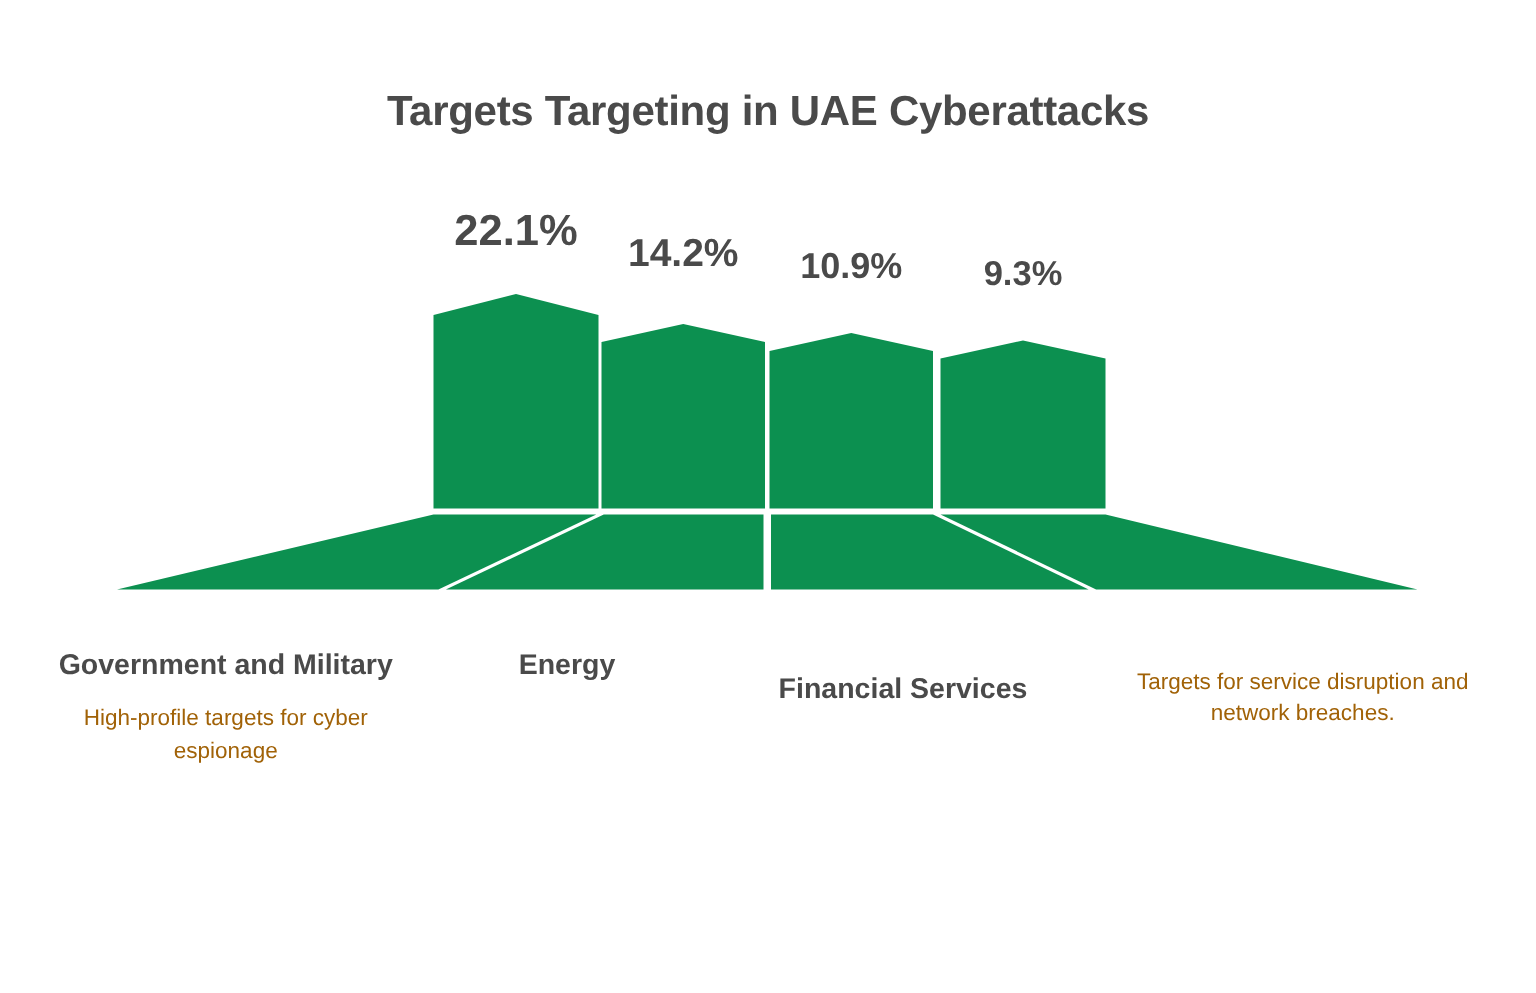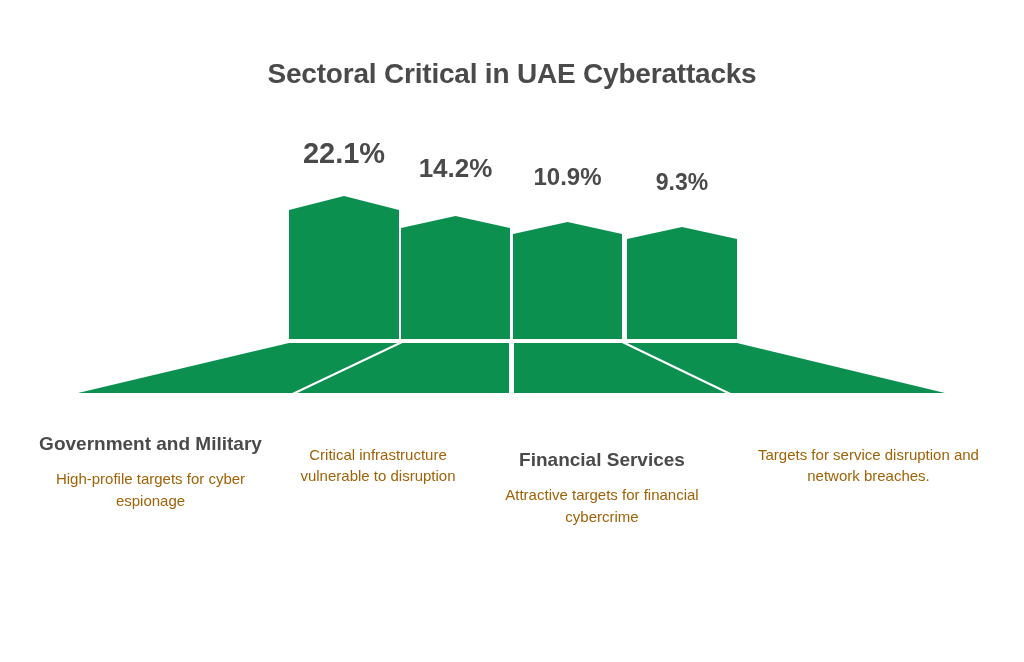--- a/index.html
+++ b/index.html
@@ -68,21 +68,21 @@
     font-size: 15px;
     color: #a16207;
     line-height: 1.42;
   }
 </style>
 </head>
 <body>
 
 <div id="infographic">
 
-  <div class="chart-title">Sectoral Critical in UAE Cyberattacks</div>
+  <div class="chart-title">Targets Targeting in UAE Cyberattacks</div>
 
   <svg class="pyramid" viewBox="0 0 1024 662">
     <g id="base-group">
         <polygon points="289,343 397.5,343 292.25,393 78,393" fill="#0c9050"></polygon>
         <polygon points="402.5,343 509,343 509,393 297.25,393" fill="#0c9050"></polygon>
         <polygon points="514,343 622,343 725.75,393 514,393" fill="#0c9050"></polygon>
         <polygon points="627,343 737,343 945,393 730.75,393" fill="#0c9050"></polygon>
       </g>
     <g id="bars-group">
         <polygon points="289,210 344,196 399,210 399,339 289,339" fill="#0c9050"></polygon>
@@ -97,24 +97,23 @@
         <text x="682" y="190" class="value-label" font-size="23" fill="#4a4a4a">9.3%</text>
       </g>
   </svg>
 
   <div class="legend-row">
     <div class="legend-col" style="width: 265px; margin-left: 18px;">
       <div class="legend-name">Government and Military</div>
       <div class="legend-desc">High-profile targets for cyber espionage</div>
     </div>
     <div class="legend-col" style="width: 190px; margin-left: 0px;">
-      <div class="legend-desc">Critical infrastructure vulnerable to disruption</div>
+      <div class="legend-name">Energy</div>
     </div>
     <div class="legend-col" style="width: 258px; margin-left: 0px; margin-top: 16px;">
       <div class="legend-name">Financial Services</div>
-      <div class="legend-desc">Attractive targets for financial cybercrime</div>
     </div>
     <div class="legend-col" style="width: 275px; margin-left: 0px;">
       <div class="legend-desc">Targets for service disruption and network breaches.</div>
     </div>
   </div>
 
 </div>
 
 </body></html>

